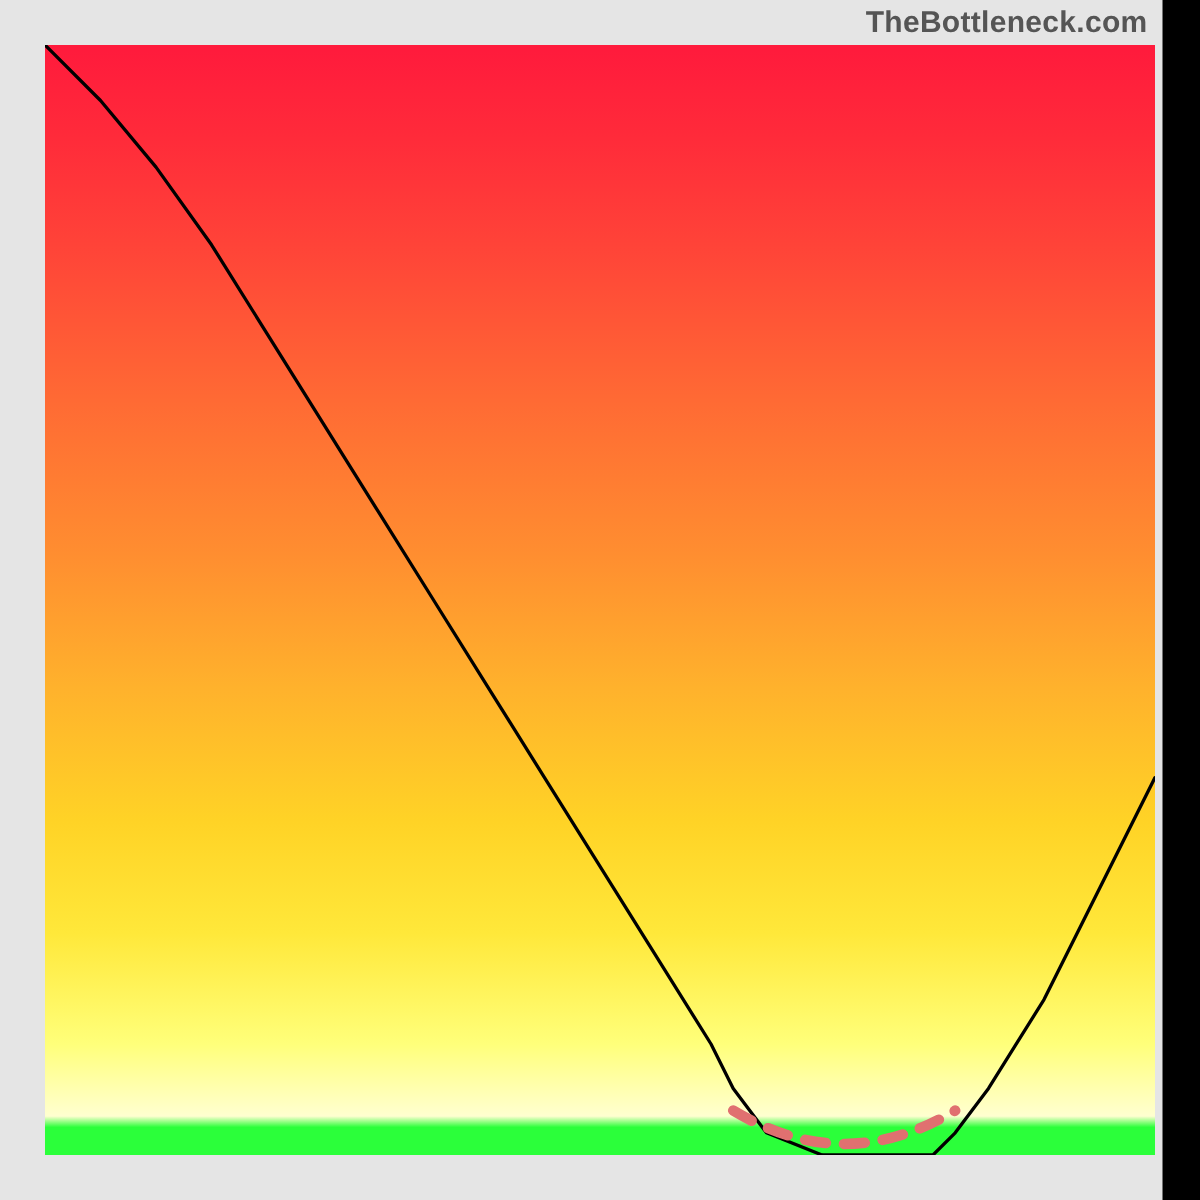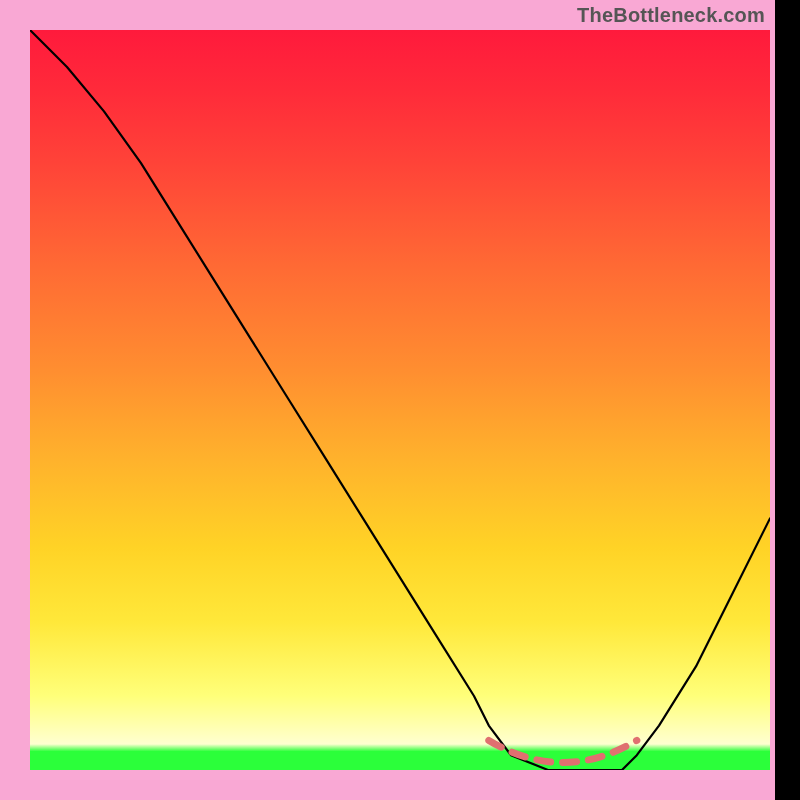--- a/index.html
+++ b/index.html
@@ -8,21 +8,21 @@
     width: 800px;
     height: 800px;
     background: #000;
     overflow: hidden;
     font-family: Arial, Helvetica, sans-serif;
   }
   .frame {
     position: relative;
     width: 775px;
     height: 800px;
-    background: #f9a8d4;
+    background: #e5e5e5;
   }
   .watermark {
     position: absolute;
     top: 4px;
     right: 10px;
     color: #555;
     font-size: 20px;
     font-weight: 600;
     letter-spacing: 0.2px;
     z-index: 5;

